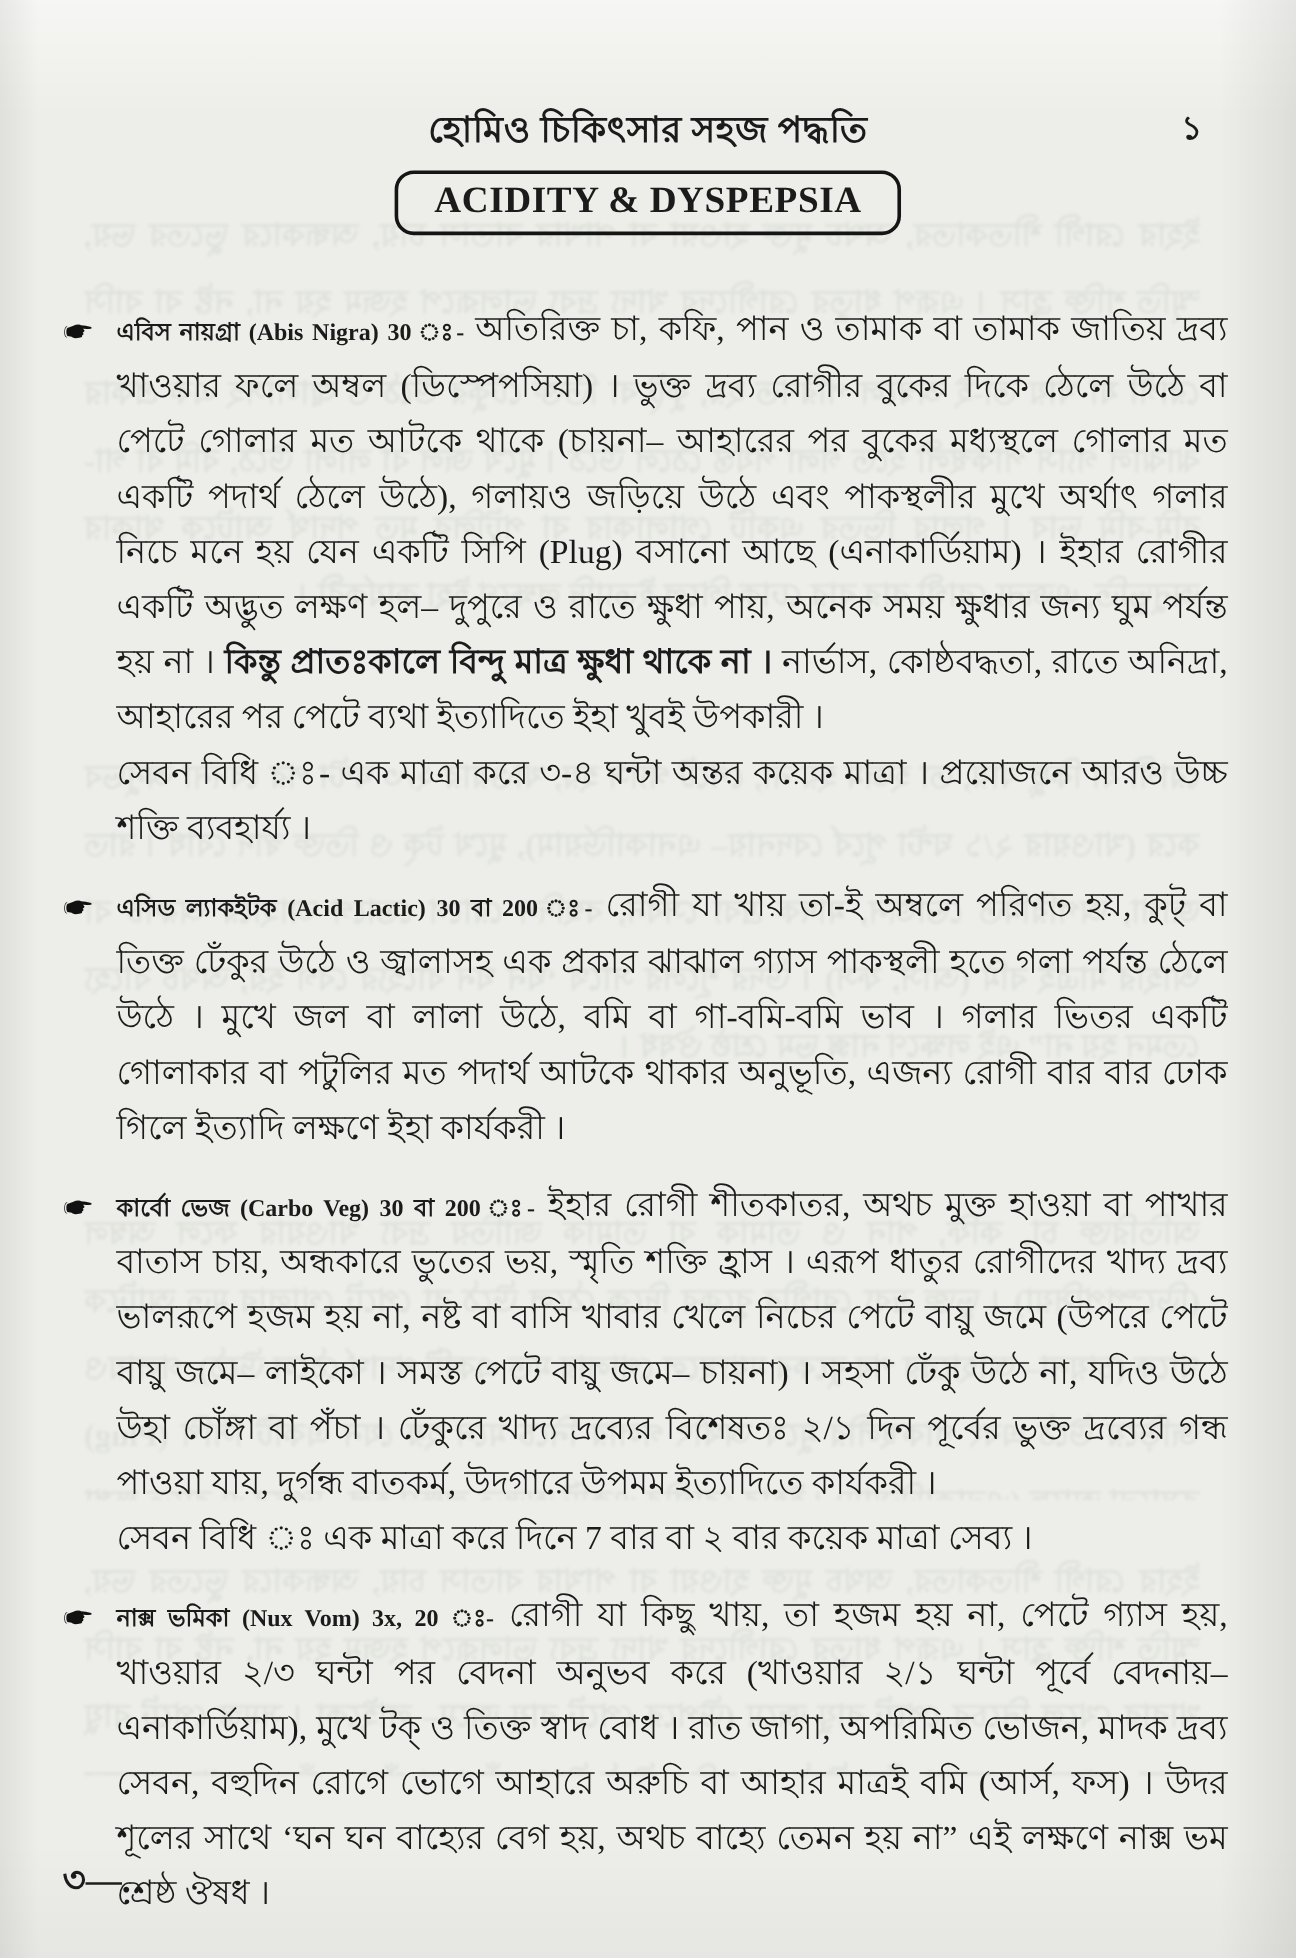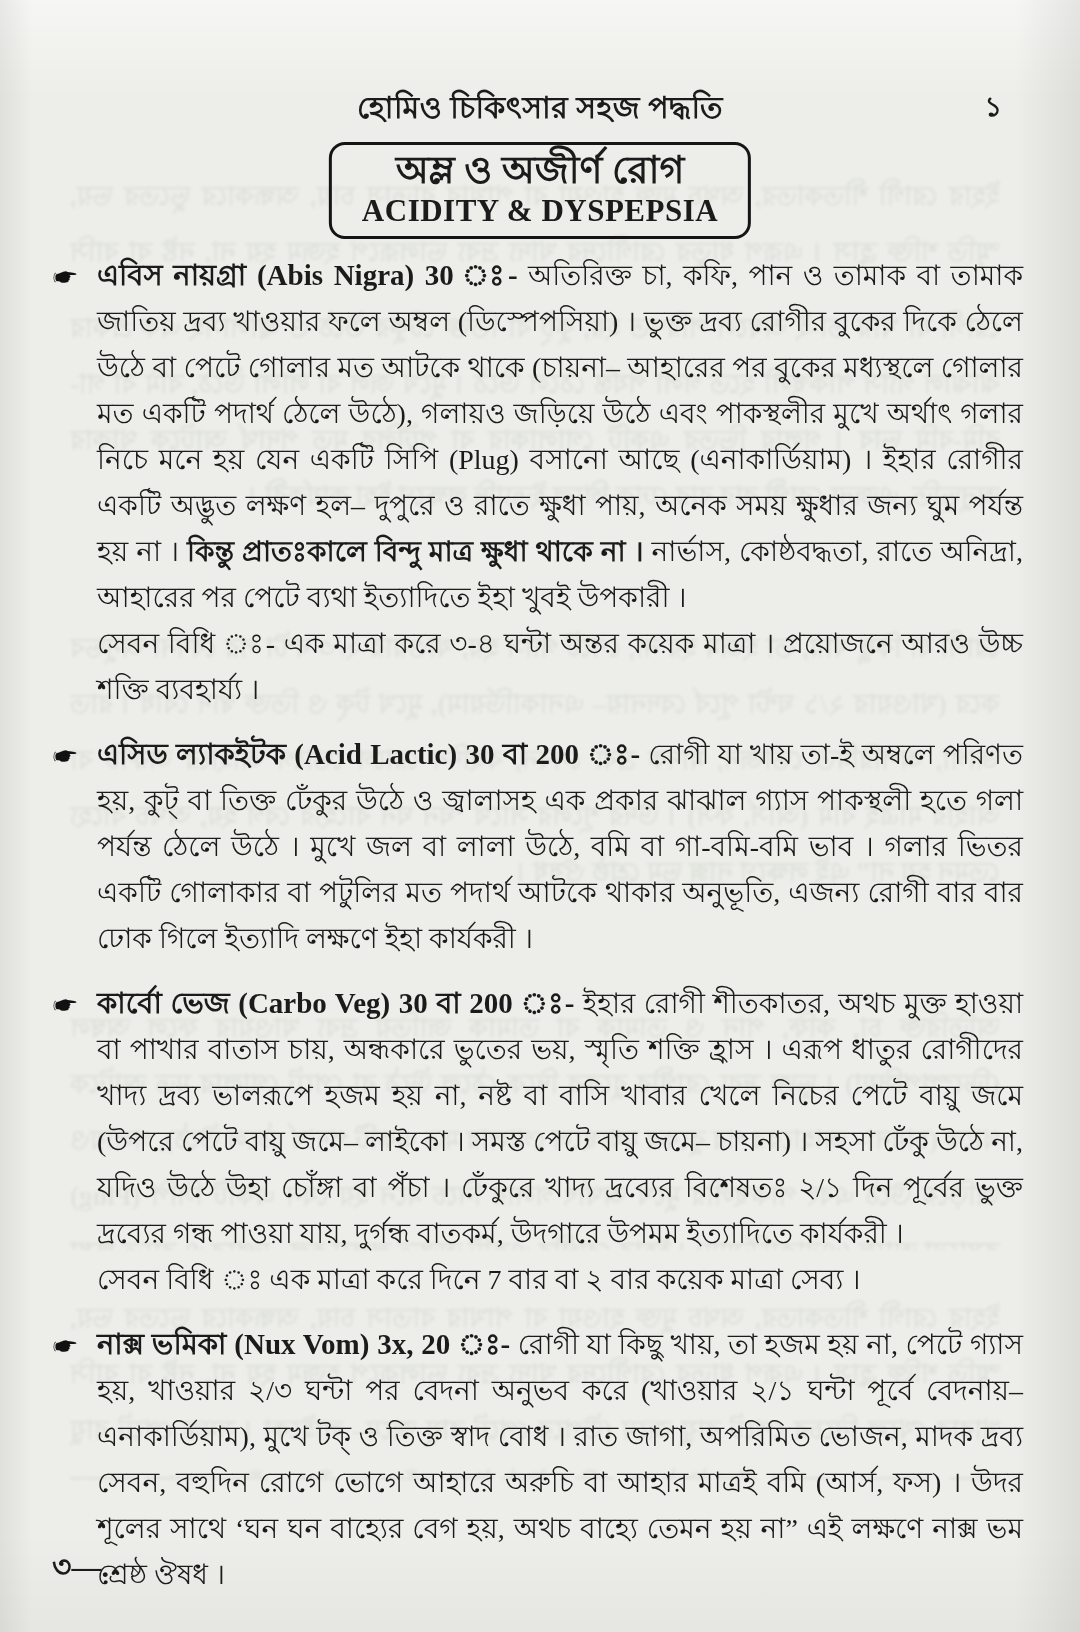--- a/index.html
+++ b/index.html
@@ -54,21 +54,21 @@
     position:relative;
     margin-bottom:18px;
     font-size:28px;line-height:46px;
     text-align:justify;
   }
   .finger{
     position:absolute;left:-44px;top:1px;
     font-size:30px;line-height:46px;
     color:#111;
   }
-  .lead{font-weight:700;font-size:29px;}
+  .lead{font-weight:700;font-size:20px;}
   .emph{font-weight:700;}
   .dosage{margin-top:0;text-align:justify;}
   .footer-mark{
     position:absolute;left:52px;top:1543px;
     font-size:30px;font-weight:700;
   }
 </style>
 </head>
 <body>
 
@@ -81,21 +81,20 @@
     <div class="bleed" style="top:1000px;height:250px;">অতিরিক্ত চা, কফি, পান ও তামাক বা তামাক জাতিয় দ্রব্য খাওয়ার ফলে অম্বল (ডিস্পেপসিয়া) । ভুক্ত দ্রব্য রোগীর বুকের দিকে ঠেলে উঠে বা পেটে গোলার মত আটকে থাকে (চায়না– আহারের পর বুকের মধ্যস্থলে গোলার মত একটি পদার্থ ঠেলে উঠে), গলায়ও জড়িয়ে উঠে এবং পাকস্থলীর মুখে অর্থাৎ গলার নিচে মনে হয় যেন একটি সিপি (Plug) বসানো আছে (এনাকার্ডিয়াম) । ইহার রোগীর একটি অদ্ভুত লক্ষণ হল– দুপুরে ও রাতে ক্ষুধা পায়, অনেক সময় ক্ষুধার জন্য ঘুম পর্যন্ত হয় না ।</div>
     <div class="bleed" style="top:1290px;height:190px;">ইহার রোগী শীতকাতর, অথচ মুক্ত হাওয়া বা পাখার বাতাস চায়, অন্ধকারে ভুতের ভয়, স্মৃতি শক্তি হ্রাস । এরূপ ধাতুর রোগীদের খাদ্য দ্রব্য ভালরূপে হজম হয় না, নষ্ট বা বাসি খাবার খেলে নিচের পেটে বায়ু জমে (উপরে পেটে বায়ু জমে– লাইকো । সমস্ত পেটে বায়ু জমে– চায়না) । সহসা ঢেঁকু উঠে না, যদিও উঠে উহা চোঁঙ্গা বা পঁচা । ঢেঁকুরে খাদ্য দ্রব্যের বিশেষতঃ ২/১ দিন পূর্বের ভুক্ত দ্রব্যের গন্ধ পাওয়া যায়, দুর্গন্ধ বাতকর্ম, উদগারে উপমম ইত্যাদিতে কার্যকরী ।</div>
   </div>
 
   <div class="content">
 
     <div class="header-title">হোমিও চিকিৎসার সহজ পদ্ধতি</div>
     <div class="page-number">১</div>
 
     <div class="title-box">
-      <div class="title-bn">অম্ল ও অজীর্ণ রোগ</div>
       <div class="title-en">ACIDITY &amp; DYSPEPSIA</div>
     </div>
 
     <div class="entries">
 
       <div class="entry">
         <span class="finger">☛</span>
         <span class="lead">এবিস নায়গ্রা (Abis Nigra) 30 ঃ-</span>
         <span class="body-text">অতিরিক্ত চা, কফি, পান ও তামাক বা তামাক জাতিয় দ্রব্য খাওয়ার ফলে অম্বল (ডিস্পেপসিয়া) । ভুক্ত দ্রব্য রোগীর বুকের দিকে ঠেলে উঠে বা পেটে গোলার মত আটকে থাকে (চায়না– আহারের পর বুকের মধ্যস্থলে গোলার মত একটি পদার্থ ঠেলে উঠে), গলায়ও জড়িয়ে উঠে এবং পাকস্থলীর মুখে অর্থাৎ গলার নিচে মনে হয় যেন একটি সিপি (Plug) বসানো আছে (এনাকার্ডিয়াম) । ইহার রোগীর একটি অদ্ভুত লক্ষণ হল– দুপুরে ও রাতে ক্ষুধা পায়, অনেক সময় ক্ষুধার জন্য ঘুম পর্যন্ত হয় না ।</span>
         <span class="emph">কিন্তু প্রাতঃকালে বিন্দু মাত্র ক্ষুধা থাকে না ।</span>

